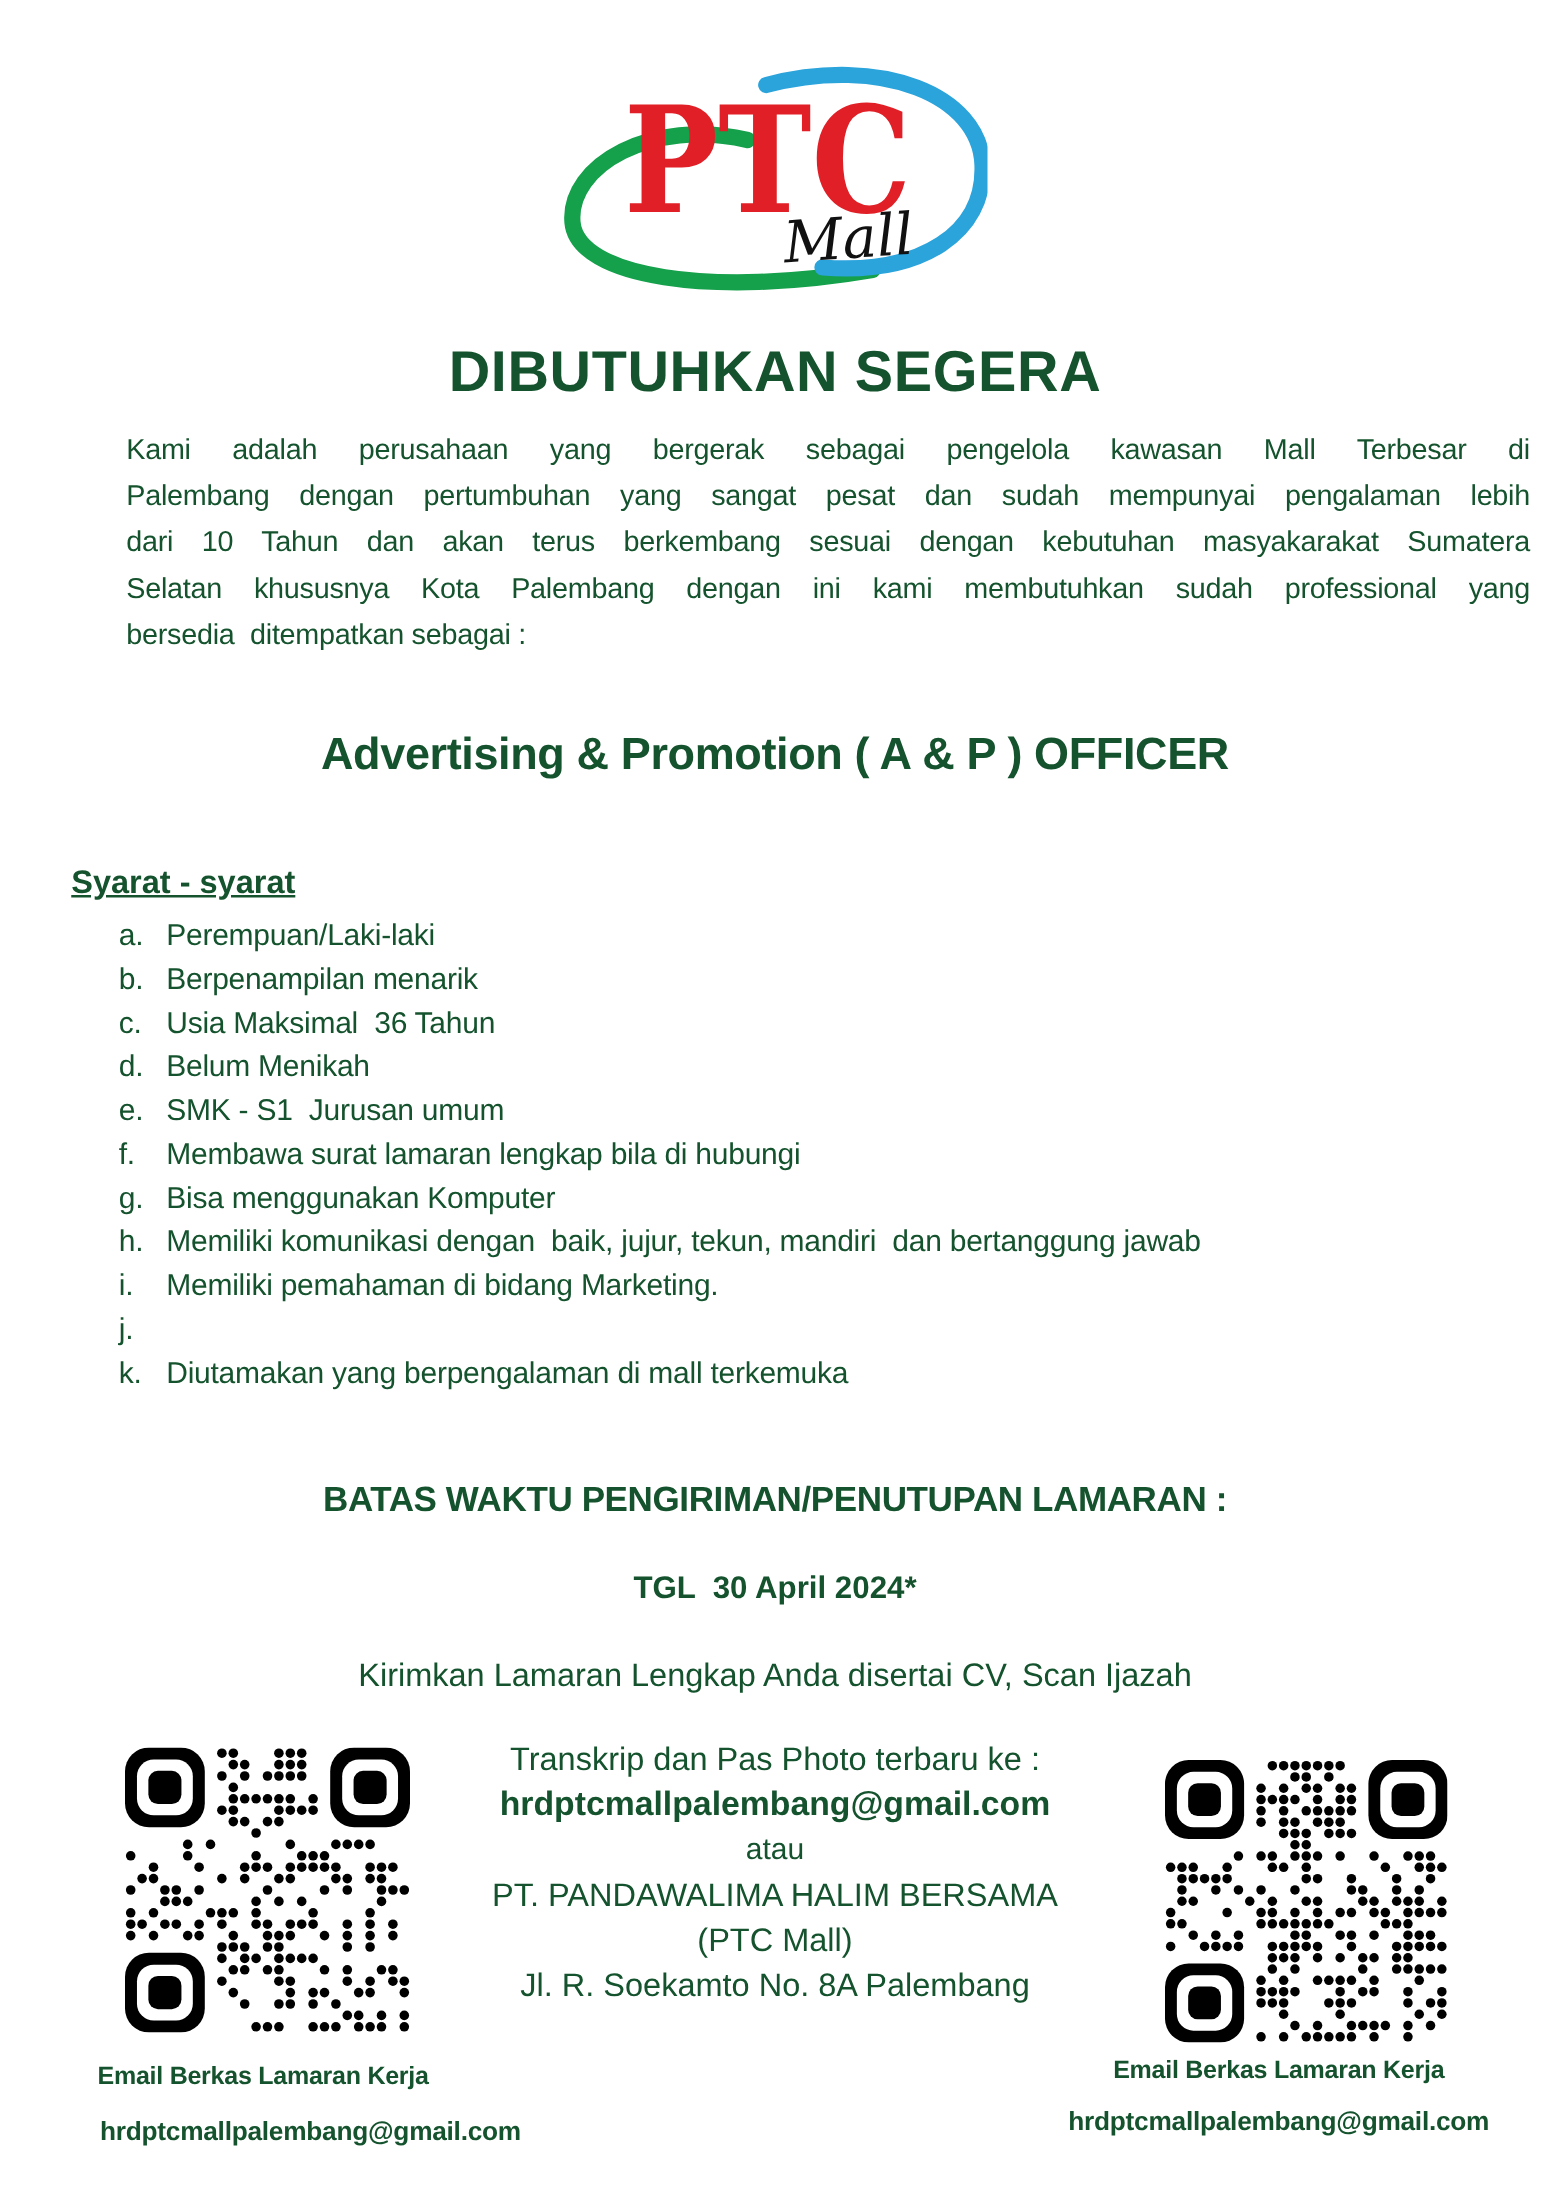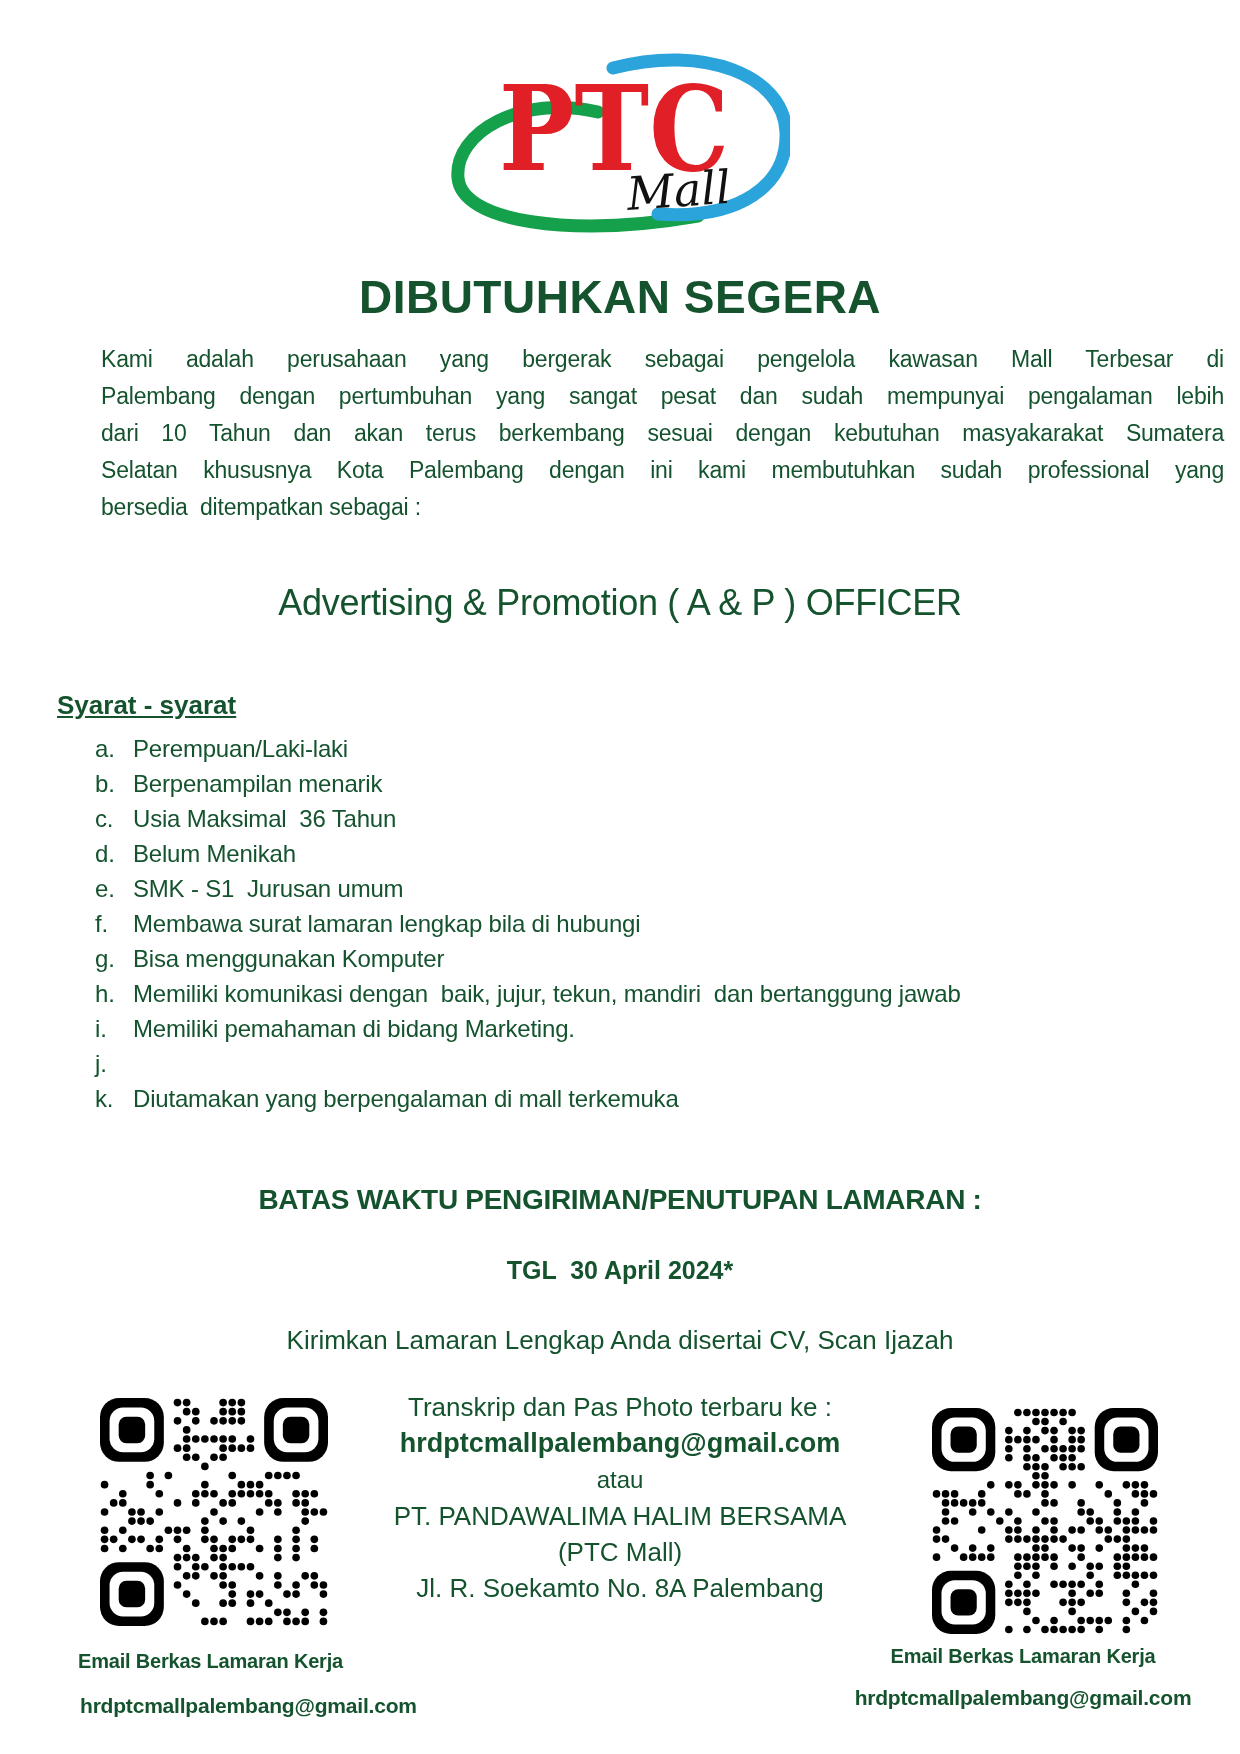--- a/index.html
+++ b/index.html
@@ -10,21 +10,21 @@
     font-family:"Liberation Sans", sans-serif;
     color:#14532d;
     overflow:hidden;
   }
   .abs{position:absolute;}
   .center{left:0;width:1240px;text-align:center;}
   .logo-wrap{top:50px;left:450px;width:340px;height:190px;}
   .main-heading{top:270px;font-size:46px;font-weight:bold;letter-spacing:.5px;}
   .intro{top:341px;left:57px;width:1123px;font-size:23px;line-height:37px;letter-spacing:-.2px;margin-left:44px;}
   .intro .just{text-align:justify;text-align-last:justify;}
-  .job-title{top:582px;font-size:36px;font-weight:normal;letter-spacing:-.3px;}
+  .job-title{top:582px;font-size:36px;font-weight:bold;letter-spacing:-.3px;}
   .syarat{top:690px;left:57px;font-size:26px;font-weight:bold;text-decoration:underline;}
   .req-list{top:731px;left:95px;width:1050px;font-size:24px;line-height:35px;letter-spacing:-.2px;}
   .req-item{display:flex;}
   .req-letter{width:38px;flex:0 0 38px;}
   .req-text{white-space:pre-wrap;}
   .batas{top:1184px;font-size:28px;font-weight:bold;letter-spacing:-.3px;}
   .tgl{top:1256px;font-size:25px;font-weight:bold;white-space:pre-wrap;}
   .app-block{top:1322px;}
   .app-l1{font-size:26px;line-height:36px;}
   .app-l2{font-size:26px;line-height:34px;margin-top:32px;}

